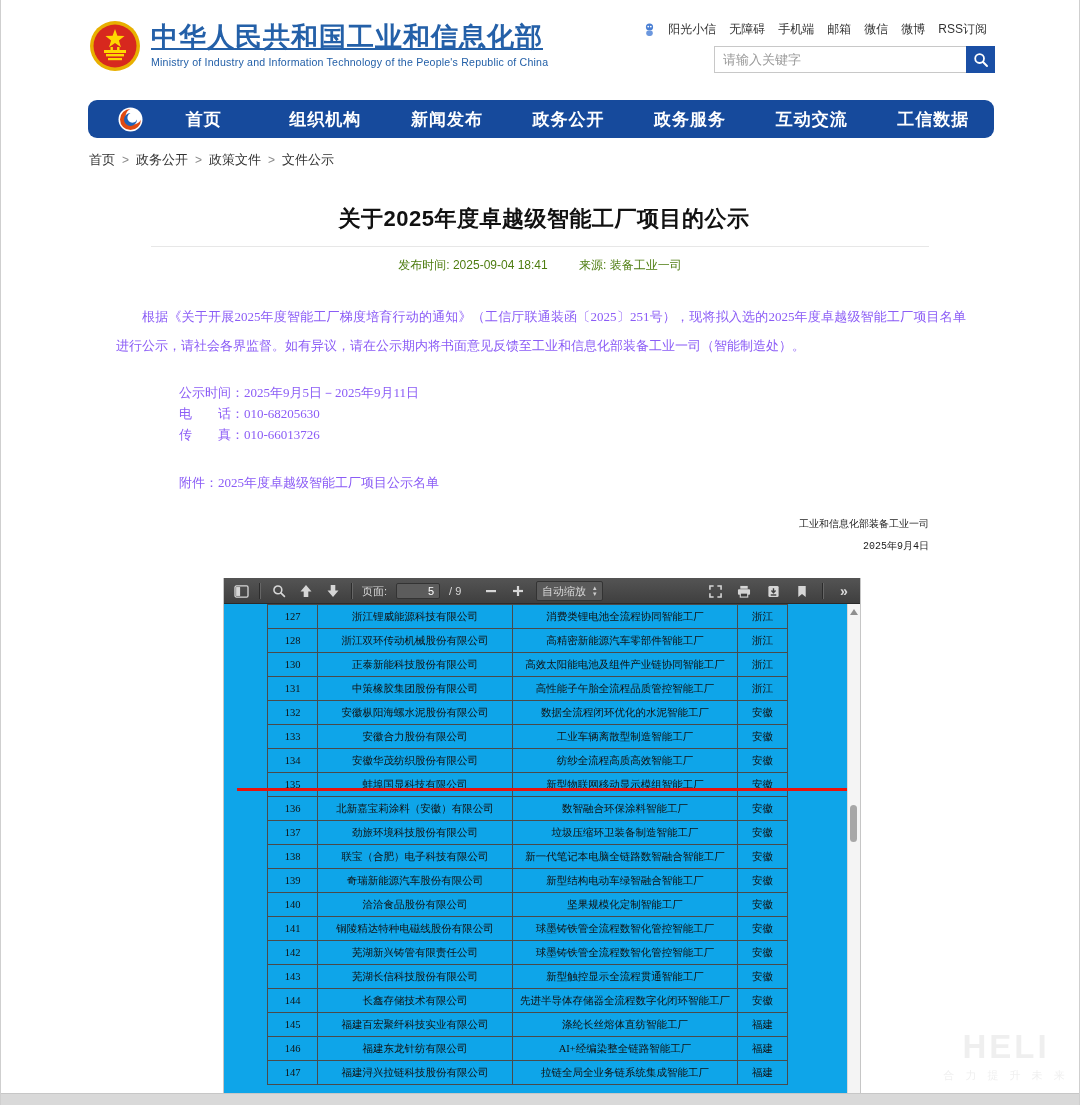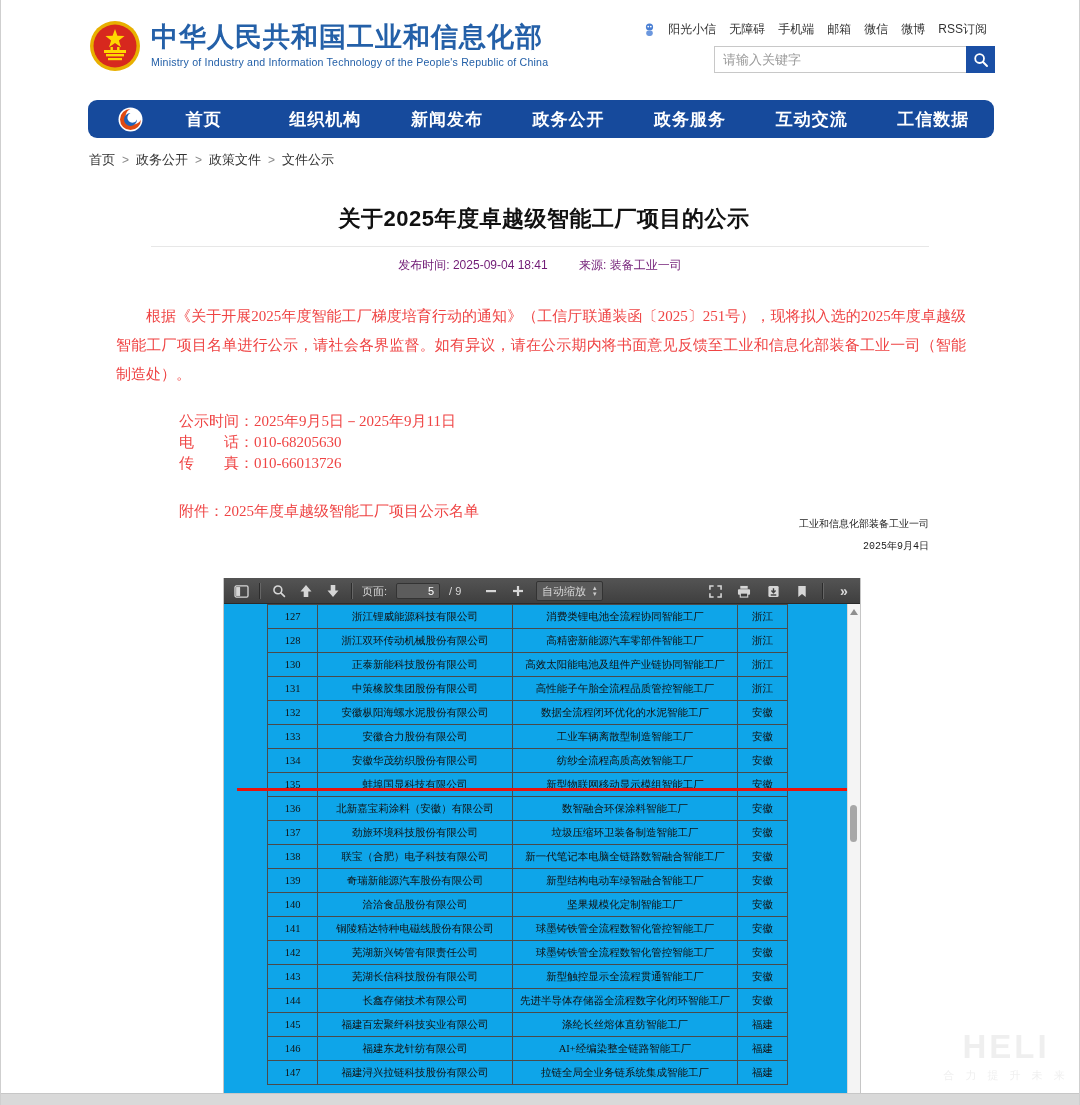--- a/index.html
+++ b/index.html
@@ -2,21 +2,21 @@
 <html><head>
 <meta charset="utf-8">
 <style>
   html,body{margin:0;padding:0;background:#fff;}
   .page{position:relative;width:1080px;height:1105px;background:#fff;overflow:hidden;
         border-left:1px solid #cfcfcf;border-right:1px solid #cfcfcf;box-sizing:border-box;
         font-family:"Liberation Sans",sans-serif;}
   
   .emblem{position:absolute;left:88px;top:20px;width:52px;height:52px;}
   .site-titles{position:absolute;left:150px;top:22px;}
-  .site-title{font-size:27px;font-weight:bold;color:#2460a8;letter-spacing:1px;line-height:30px;}
+  .site-title{font-size:27px;font-weight:bold;color:#2460a8;letter-spacing:1px;line-height:30px;text-decoration:underline;}
   .site-sub{font-size:10.6px;color:#2460a8;margin-top:4px;letter-spacing:.2px;}
   .top-links{position:absolute;right:92px;top:21px;display:flex;align-items:center;gap:13px;
              font-size:12px;color:#333;}
   .top-links span.link{cursor:pointer;}
   .mascot{width:11px;height:14px;display:inline-block;}
   .search-row{position:absolute;right:84px;top:46px;display:flex;}
   .search-input{width:252px;height:27px;border:1px solid #c8c8c8;border-right:none;padding:0 8px;
                 font-size:13px;color:#333;outline:none;box-sizing:border-box;}
   .search-input::placeholder{color:#9a9a9a;}
   .search-btn{width:29px;height:27px;background:#1a4fa5;border:none;display:flex;align-items:center;
@@ -30,24 +30,24 @@
   
   .breadcrumb{position:absolute;left:88px;top:151px;font-size:13px;color:#333;display:flex;gap:7px;
               align-items:center;}
   .breadcrumb .sep{color:#8a8a8a;font-size:12px;}
   .breadcrumb .crumb{cursor:pointer;}
   
   .article-title{position:absolute;left:0;right:0;top:204px;text-align:center;font-size:22px;
                  font-weight:bold;color:#111;margin:0;letter-spacing:.5px;padding-left:8px;}
   .divider{position:absolute;left:150px;right:150px;top:246px;height:1px;background:#e7e7e7;}
   .article-meta{position:absolute;left:0;right:0;top:257px;text-align:center;font-size:12px;
-                color:#701a75;}
+                color:#4d7c0f;}
   .article-meta span{margin:0 14px;}
   .article-body{position:absolute;left:115px;width:850px;top:302px;
-                font-family:"Liberation Serif","DejaVu Serif",serif;font-size:15px;color:#ef4444;}
+                font-family:"Liberation Serif","DejaVu Serif",serif;font-size:13px;color:#8b5cf6;}
   .para1{margin:0;text-indent:2em;line-height:29px;text-align:justify;}
   .info-block{margin-top:22px;padding-left:63px;}
   .info-line{margin:0;line-height:21px;}
   .attachment{margin:27px 0 0;padding-left:63px;line-height:21px;cursor:pointer;}
   .signature{position:absolute;right:150px;top:514px;text-align:right;
              font-family:Liberation Mono, monospace;font-size:10px;color:#1c1c1c;
              line-height:22px;}
   
   .pdf-viewer{position:absolute;left:222px;top:578px;width:638px;height:641px;background:#fff;
               border-left:1px solid #c6c6c6;border-right:1px solid #c6c6c6;box-sizing:border-box;}

